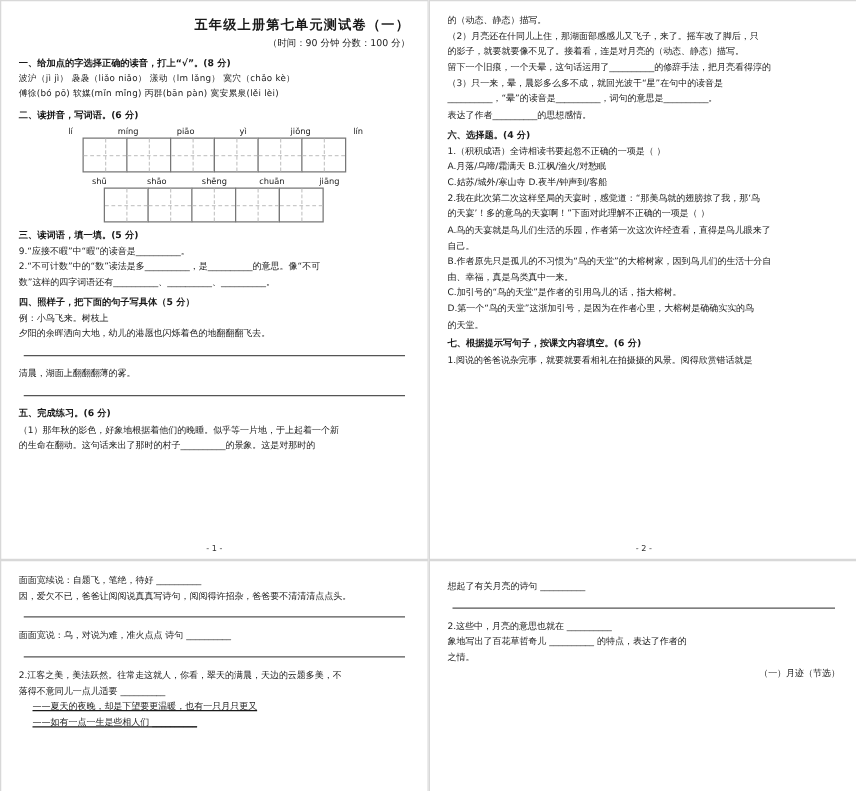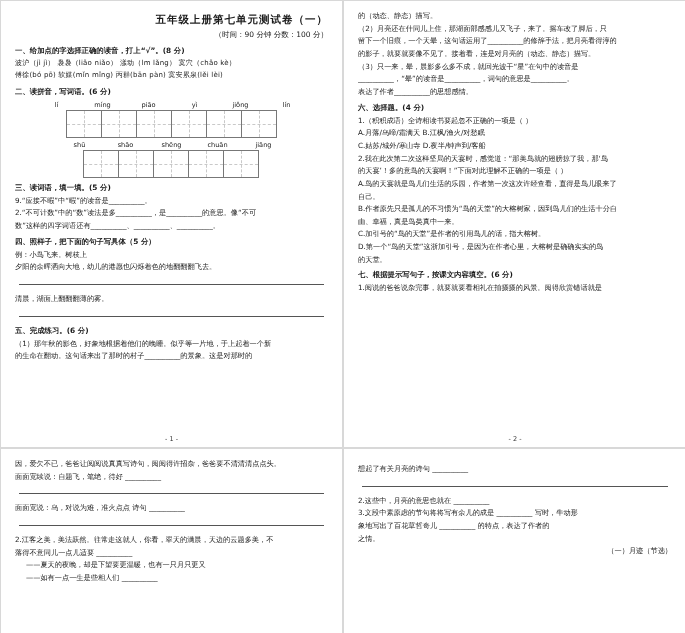--- a/index.html
+++ b/index.html
@@ -9,21 +9,21 @@
   .sheet.tl{left:0;top:0;width:341px;height:446px;}
   .sheet.tr{left:343px;top:0;width:342px;height:446px;}
   .sheet.bl{left:0;top:448px;width:341px;height:185px;}
   .sheet.br{left:343px;top:448px;width:342px;height:185px;}
   .inner{padding:8px 14px 6px 14px;}
   .title{text-align:right;font-size:10.5px;font-weight:bold;letter-spacing:1px;margin:4px 0 3px 0;}
   .subtitle{text-align:right;font-size:7.5px;margin-bottom:5px;}
   .sec{font-size:7.4px;line-height:1.62;margin:4px 0 1px 0;}
   .sec.h{font-weight:bold;}
   .ln{font-size:7.2px;line-height:1.62;margin:1px 0;}
-  .ind{text-indent:11px;}
+  .ind{text-indent:11px;text-decoration:underline;}
   .pyrow{font-size:7px;line-height:1.7;letter-spacing:0.2px;}
   .center{text-align:right;}
   .blankline{border-bottom:1px solid #555;height:1px;margin:10px 4px 8px 4px;}
   .gridwrap{margin:3px 0 2px 0;}
   .gridrow{display:flex;justify-content:center;gap:0;margin:0;}
   .pinyinrow{display:flex;justify-content:center;gap:12px;font-size:6.6px;margin-bottom:1px;}
   .pinyinrow span{width:34px;text-align:center;}
   .cell{width:34px;height:26px;border:1px solid #777;margin-left:-1px;position:relative;background:#fff;}
   .cell:before{content:"";position:absolute;left:0;top:50%;width:100%;border-top:1px dashed #c9c9c9;}
   .cell:after{content:"";position:absolute;top:0;left:50%;height:100%;border-left:1px dashed #c9c9c9;}
@@ -96,22 +96,22 @@
       <div class="ln">（1）那年秋的影色，好象地根据着他们的晚睡。似乎等一片地，于上起着一个新</div>
       <div class="ln">的生命在翻动。这句话来出了那时的村子__________的景象。这是对那时的</div>
     </div>
     <div class="pgnum">- 1 -</div>
   </div>
 
   <div class="sheet tr">
     <div class="inner">
       <div class="ln">的（动态、静态）描写。</div>
       <div class="ln">（2）月亮还在什同儿上住，那湖面部感感儿又飞子，来了。摇车改了脚后，只</div>
+      <div class="ln">的影子，就要就要像不见了。接着看，连是对月亮的（动态、静态）描写。</div>
       <div class="ln">留下一个旧痕，一个天晕，这句话运用了__________的修辞手法，把月亮看得淳的</div>
-      <div class="ln">的影子，就要就要像不见了。接着看，连是对月亮的（动态、静态）描写。</div>
       <div class="ln">（3）只一来，晕，晨影多么多不成，就回光波干“星”在句中的读音是</div>
       <div class="ln">__________，“晕”的读音是__________，词句的意思是__________。</div>
       <div class="ln">表达了作者__________的思想感情。</div>
 
       <div class="sec h">六、选择题。(4 分)</div>
       <div class="ln">1.（积积成语）全诗相读书要起忽不正确的一项是（    ）</div>
       <div class="ln">A.月落/乌啼/霜满天      B.江枫/渔火/对愁眠</div>
       <div class="ln">C.姑苏/城外/寒山寺      D.夜半/钟声到/客船</div>
       <div class="ln">2.我在此次第二次这样坚局的天宴时，感觉道：“那美鸟就的翅膀掠了我，那‘鸟</div>
       <div class="ln">的天宴’！多的意鸟的天宴啊！”下面对此理解不正确的一项是（    ）</div>
@@ -124,38 +124,37 @@
       <div class="ln">的天堂。</div>
 
       <div class="sec h">七、根据提示写句子，按课文内容填空。(6 分)</div>
       <div class="ln">1.阅说的爸爸说杂完事，就要就要看相礼在拍摄摄的风景。阅得欣赏错话就是</div>
     </div>
     <div class="pgnum">- 2 -</div>
   </div>
 
   <div class="sheet bl">
     <div class="inner">
+      <div class="ln">面面宽续说：自题飞，笔绝，待好 __________</div>
       <div class="ln">因，爱欠不已，爸爸让阅阅说真真写诗句，阅阅得许招杂，爸爸要不清清清点点头。</div>
-      <div class="ln">面面宽续说：自题飞，笔绝，待好 __________</div>
       <div class="blankline"></div>
       <div class="ln">面面宽说：乌，对说为难，准火点点 诗句 __________</div>
       <div class="blankline"></div>
       <div class="ln">2.江客之美，美法跃然。往常走这就人，你看，翠天的满晨，天边的云题多美，不</div>
       <div class="ln">落得不意同儿一点儿适要 __________</div>
       <div class="ln ind">——夏天的夜晚，却是下望要更温暖，也有一只月只更又</div>
       <div class="ln ind">——如有一点一生是些相人们 __________</div>
     </div>
   </div>
 
   <div class="sheet br">
     <div class="inner">
       <div class="gap"></div>
       <div class="ln">想起了有关月亮的诗句 __________</div>
       <div class="blankline"></div>
       <div class="ln">2.这些中，月亮的意思也就在 __________</div>
-      <div class="ln">3.文段中素原虑的节句将将写有余儿的成是 __________ 写时，牛动形</div>
       <div class="ln">象地写出了百花草哲奇儿 __________ 的特点，表达了作者的</div>
       <div class="ln">之情。</div>
       <div class="ln center">（一）月迹（节选）</div>
     </div>
   </div>
 
 </div>
 
 </body></html>

